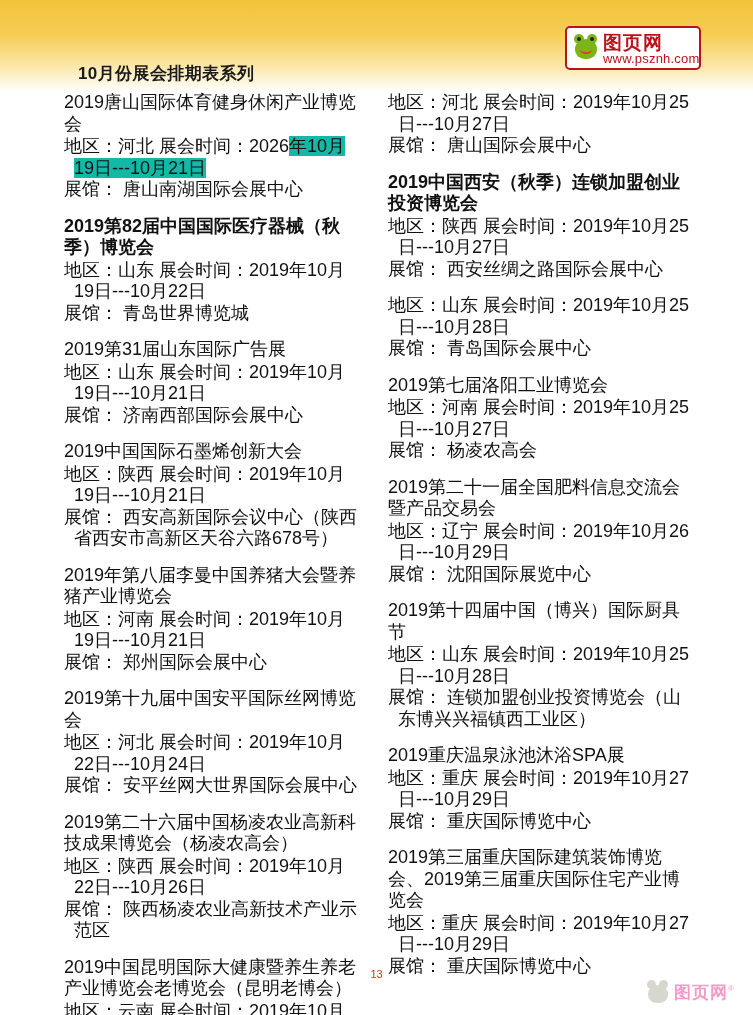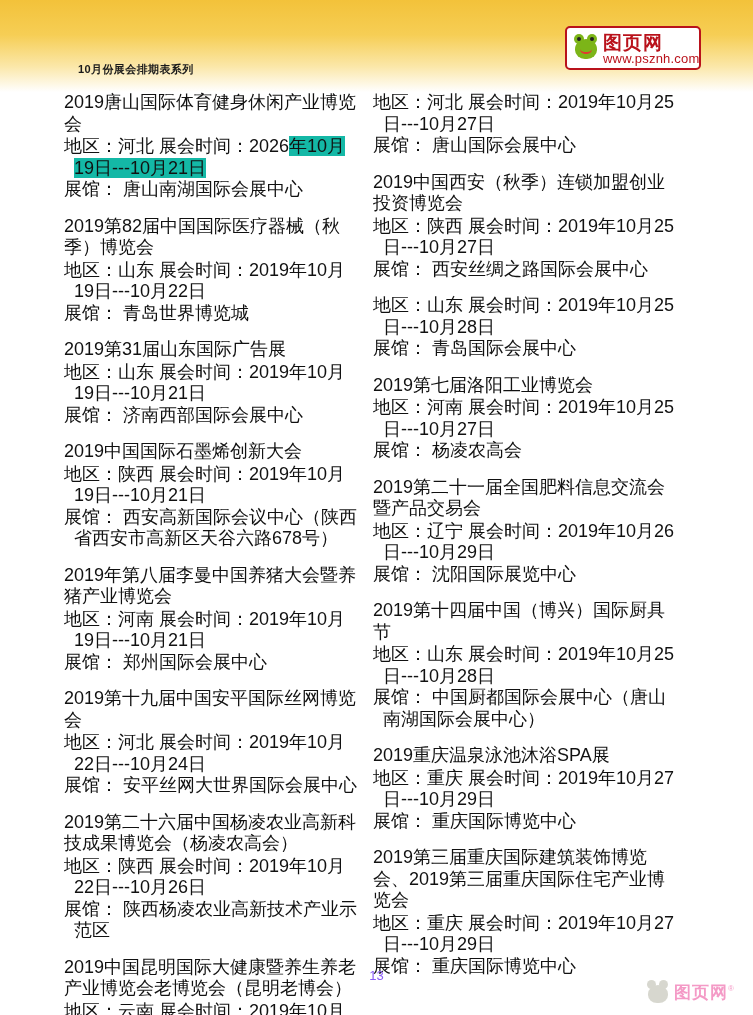--- a/index.html
+++ b/index.html
@@ -18,21 +18,21 @@
   .header {
     position: relative;
     height: 92px;
     width: 753px;
     background: linear-gradient(to bottom, #f3c23a 0%, #f6ce55 38%, #fbe7a8 72%, #ffffff 100%);
   }
   .header-title {
     position: absolute;
     left: 78px;
     top: 62px;
-    font-size: 11px;
+    font-size: 17px;
     font-weight: bold;
     letter-spacing: 0.4px;
     color: #1a1a1a;
     white-space: nowrap;
   }
   .logo-box {
     position: absolute;
     right: 52px;
     top: 26px;
     width: 136px;
@@ -104,51 +104,51 @@
     width: 753px;
     height: 860px;
   }
   .col {
     position: absolute;
     top: 0;
     font-size: 18px;
     line-height: 21.5px;
   }
   .col-left  { left: 64px;  width: 300px; }
-  .col-right { left: 373px; width: 310px; }
+  .col-right { left: 388px; width: 310px; }
 
   .entry { margin-bottom: 15px; }
   .entry:last-child { margin-bottom: 0; }
 
   .e-title {
     font-weight: normal;
     color: #111;
     margin-bottom: 1px;
   }
-  .e-title.bold { font-weight: normal; }
+  .e-title.bold { font-weight: bold; }
   .e-line {
     color: #111;
     padding-left: 10px;
     text-indent: -10px;
   }
   .e-highlight {
     background: #14b8a6;
   }
 
   
   .frag { margin-bottom: 0; }
 
   
   .page-num {
     position: absolute;
     left: 0; right: 0;
     top: 968px;
     text-align: center;
-    font-size: 13px;
-    color: #8b5cf6;
+    font-size: 11px;
+    color: #c2410c;
   }
   .watermark {
     position: absolute;
     right: 18px;
     bottom: 10px;
     display: flex;
     align-items: center;
     opacity: 0.55;
   }
   .watermark .wm-frog {
@@ -284,21 +284,21 @@
 
     <div class="entry">
       <div class="e-title">2019第二十一届全国肥料信息交流会暨产品交易会</div>
       <div class="e-line"><span>地区：</span><span>辽宁</span>&nbsp;<span>展会时间：</span><span>2019年10月26日---10月29日</span></div>
       <div class="e-line"><span>展馆：</span>&nbsp;<span>沈阳国际展览中心</span></div>
     </div>
 
     <div class="entry">
       <div class="e-title">2019第十四届中国（博兴）国际厨具节</div>
       <div class="e-line"><span>地区：</span><span>山东</span>&nbsp;<span>展会时间：</span><span>2019年10月25日---10月28日</span></div>
-      <div class="e-line"><span>展馆：</span>&nbsp;<span>中国厨都国际会展中心（唐山南湖国际会展中心）</span></div>
+      <div class="e-line"><span>展馆：</span>&nbsp;<span>连锁加盟创业投资博览会（山东博兴兴福镇西工业区）</span></div>
     </div>
 
     <div class="entry">
       <div class="e-title">2019重庆温泉泳池沐浴SPA展</div>
       <div class="e-line"><span>地区：</span><span>重庆</span>&nbsp;<span>展会时间：</span><span>2019年10月27日---10月29日</span></div>
       <div class="e-line"><span>展馆：</span>&nbsp;<span>重庆国际博览中心</span></div>
     </div>
 
     <div class="entry">
       <div class="e-title">2019第三届重庆国际建筑装饰博览会、2019第三届重庆国际住宅产业博览会</div>

